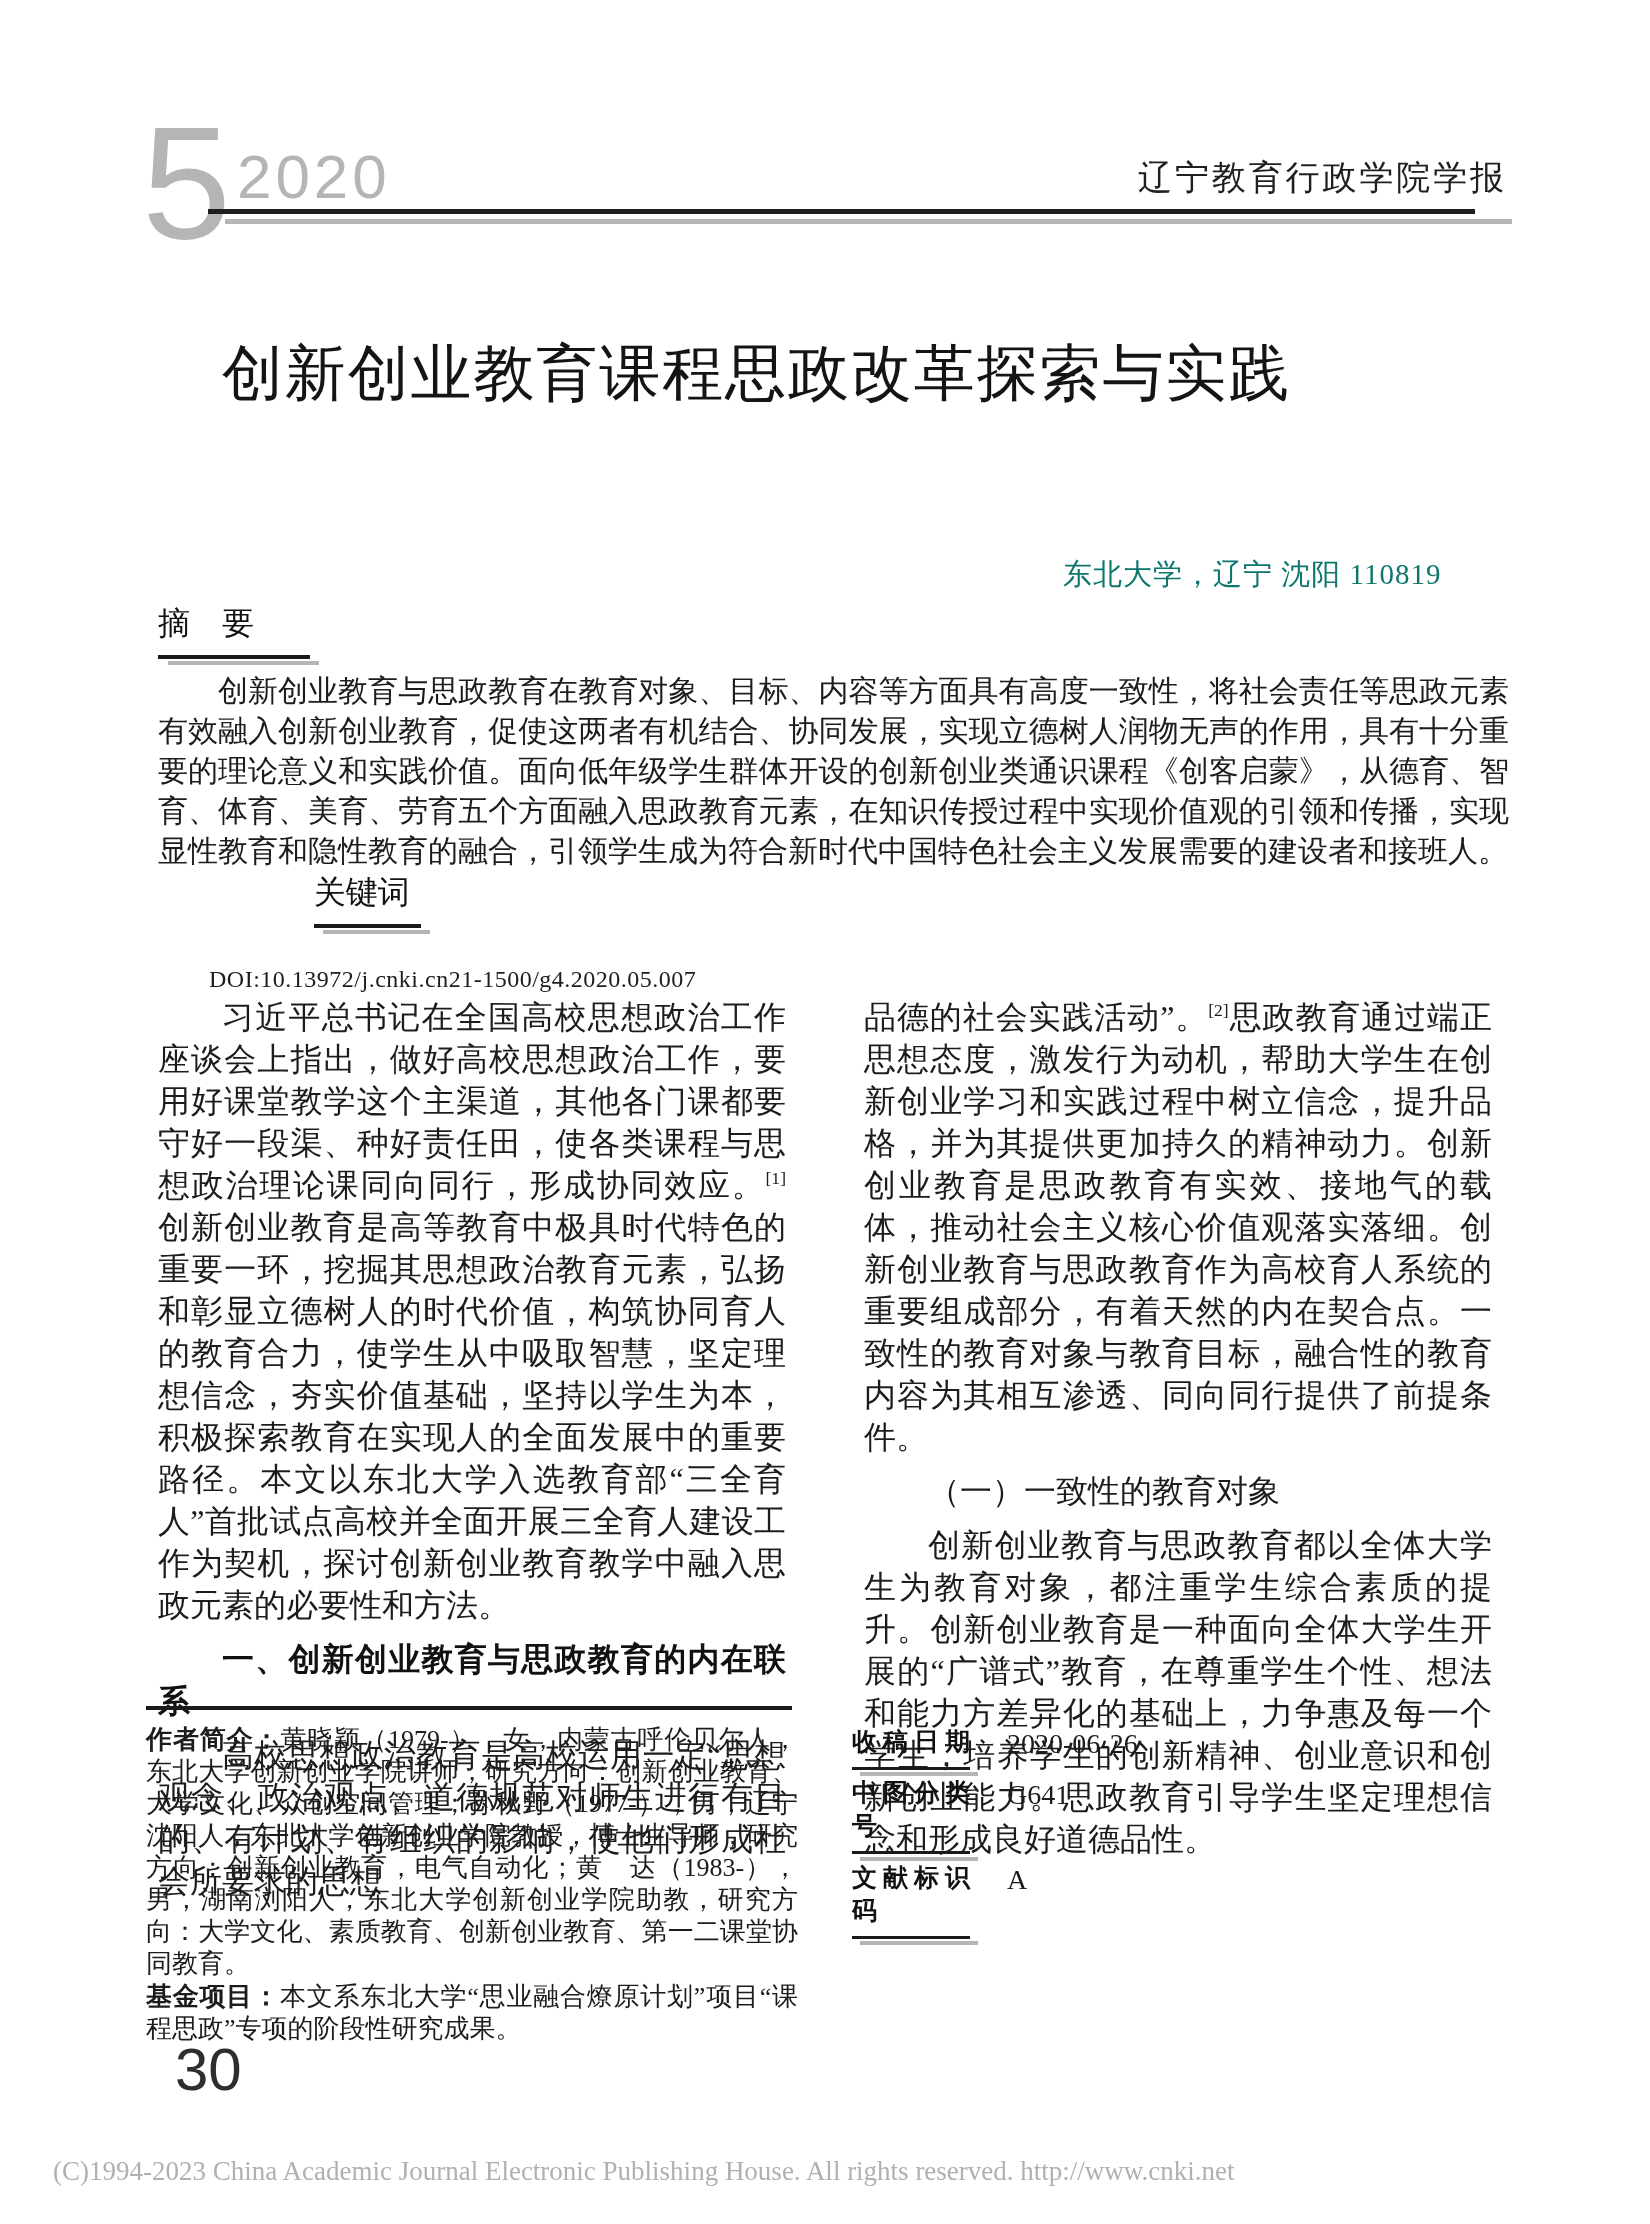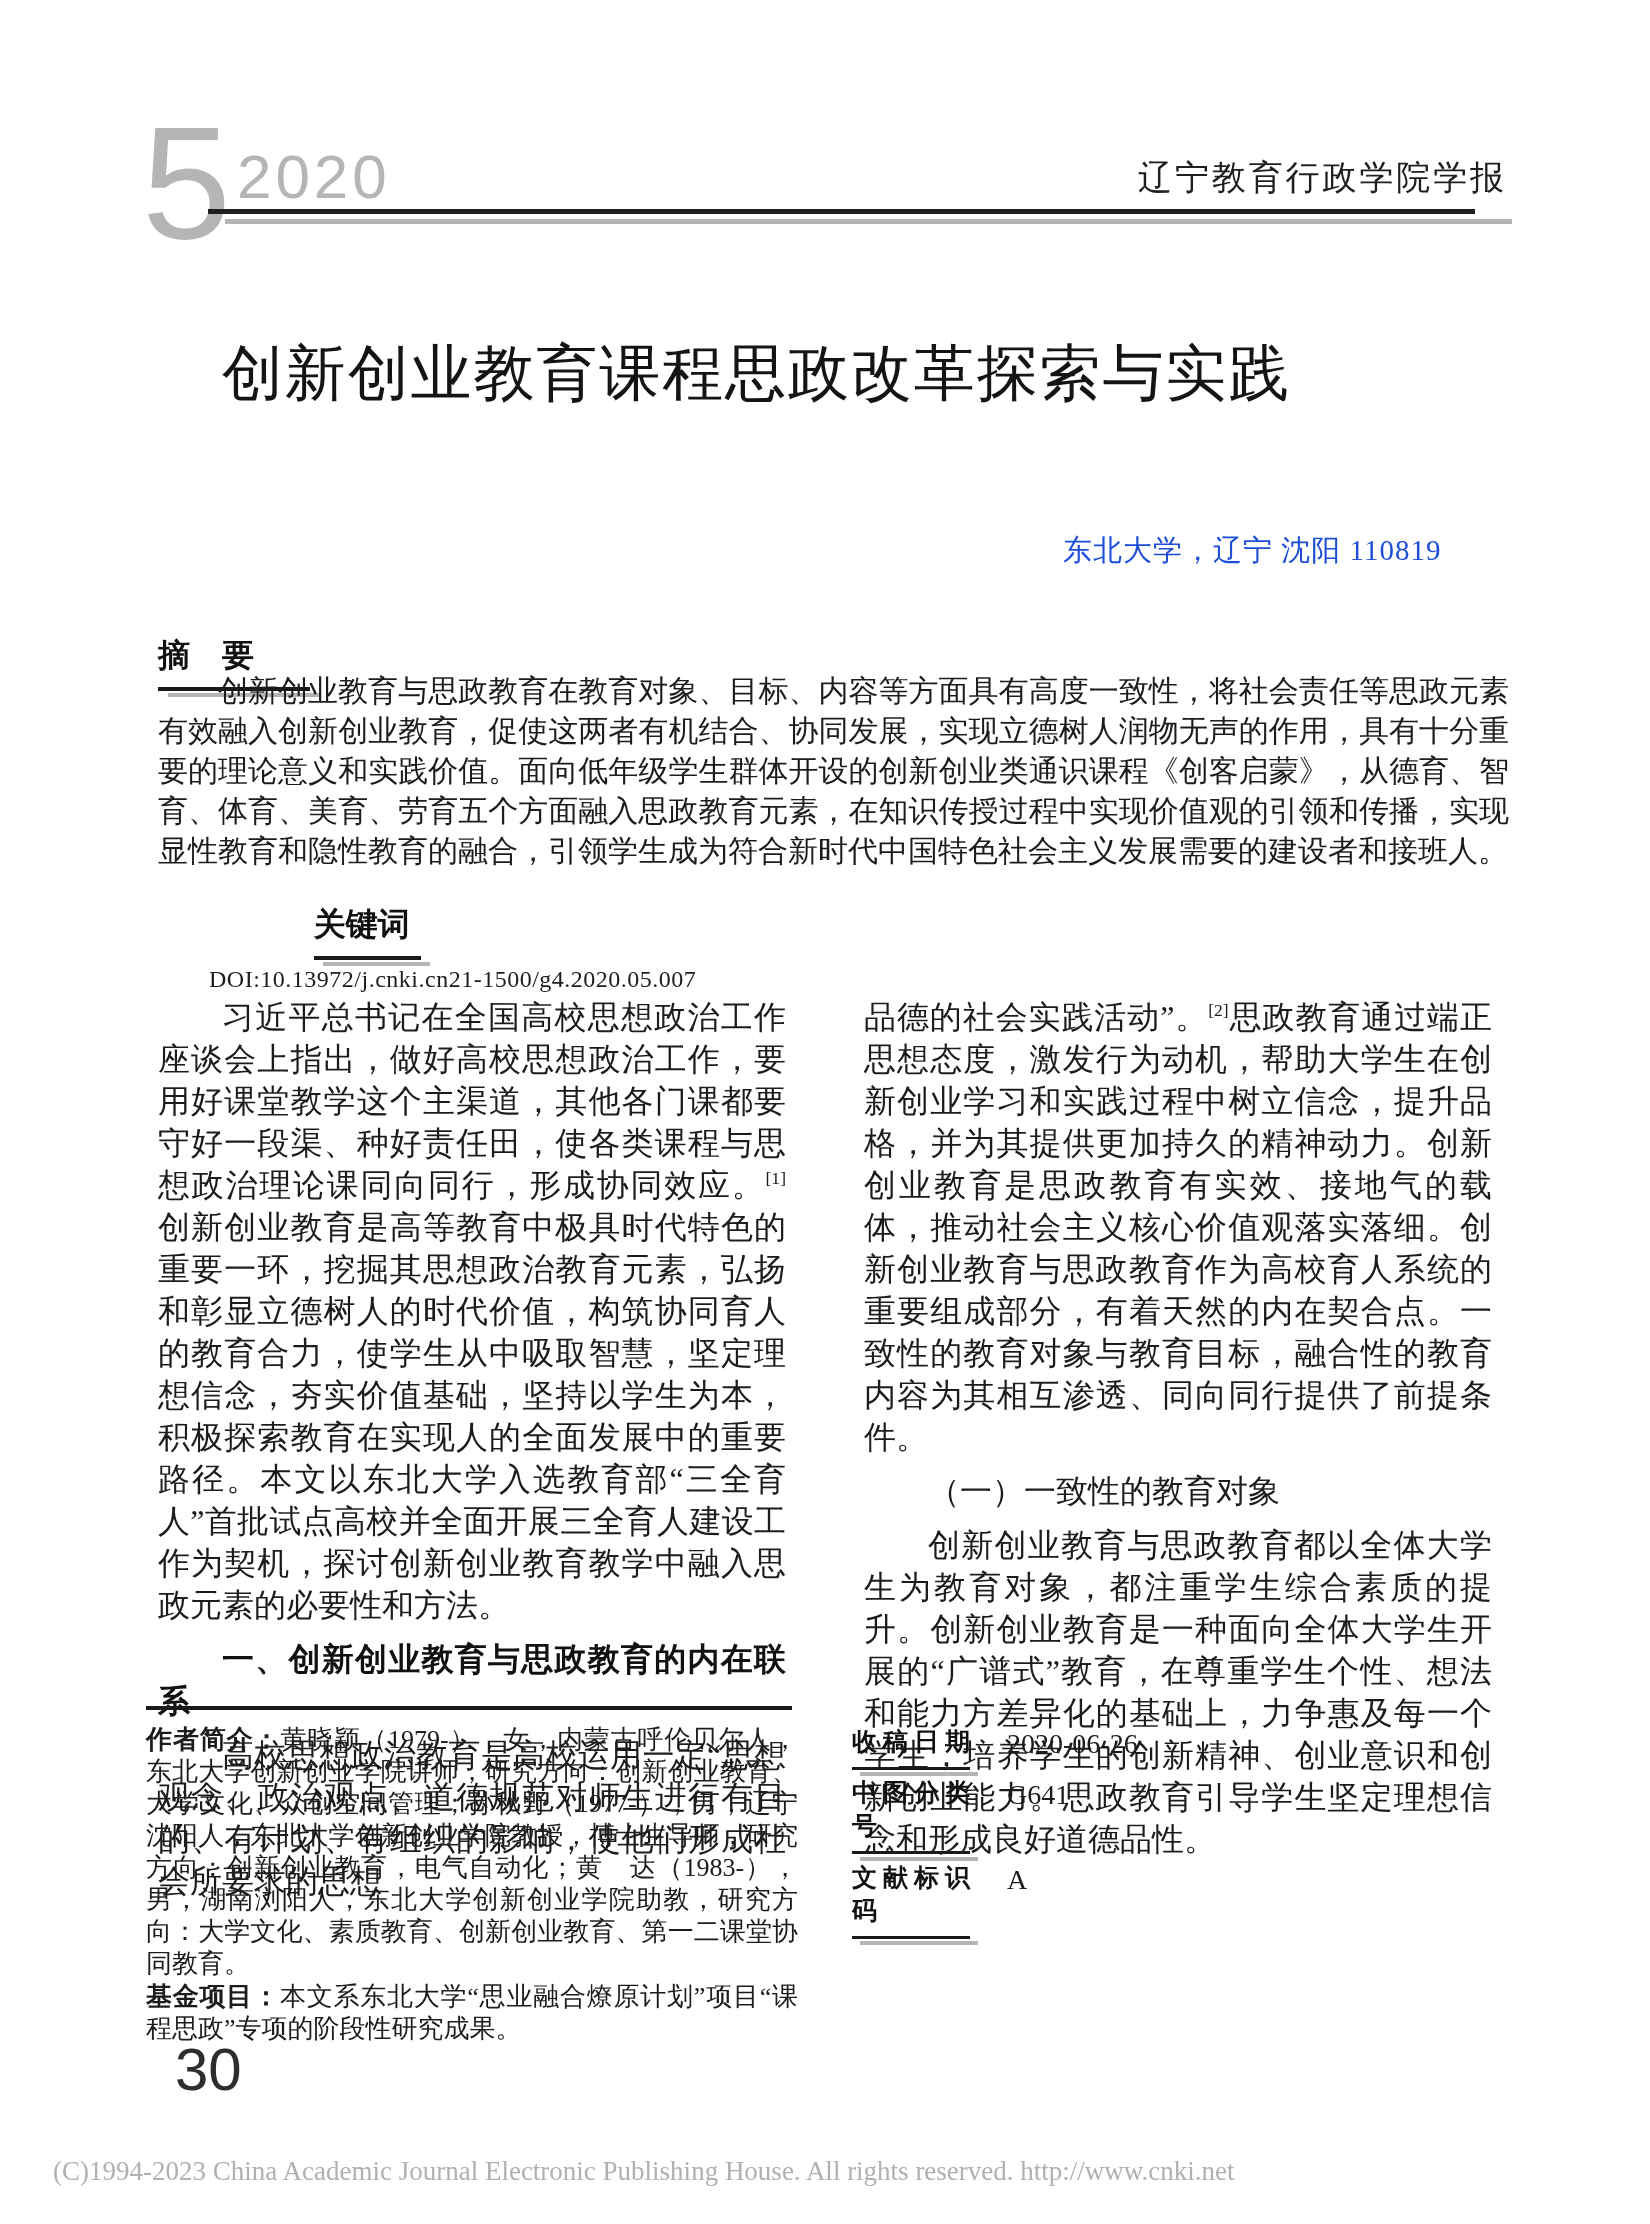--- a/index.html
+++ b/index.html
@@ -33,31 +33,30 @@
   .art-title{
     position:absolute;left:126px;width:1261px;top:293px;
     text-align:center;font-size:61px;font-weight:400;color:#141414;
     letter-spacing:1.9px;line-height:1.3;
   }
   .authors{
     position:absolute;left:1063px;top:460px;
     font-size:38px;letter-spacing:2.9px;color:#111;white-space:nowrap;
   }
   .affiliation{
-    position:absolute;left:1063px;top:531px;
-    font-size:29px;letter-spacing:1px;color:#1d4ed8;white-space:nowrap;
+    position:absolute;left:1063px;top:555px;
+    font-size:29px;letter-spacing:1px;color:#0f766e;white-space:nowrap;
   }
   
   .sec-label{
     position:absolute;left:158px;
-    font-size:32px;font-weight:700;color:#111;
+    font-size:32px;font-weight:400;color:#111;
     display:inline-block;
     padding:0 5.8px 8.7px 0;
     border-bottom:4.9px solid #1a1a1a;
-    margin-top:32px;
   }
   .dbl{position:relative;}
   .dbl::after{
     content:"";position:absolute;left:9.7px;right:-9.7px;bottom:-10.7px;height:3.9px;
     background:#b5b5b5;
   }
   .abstract-label{top:602px;min-width:146px;}
   .keywords-label{top:871px;min-width:101px;}
   
   .abstract-text{

